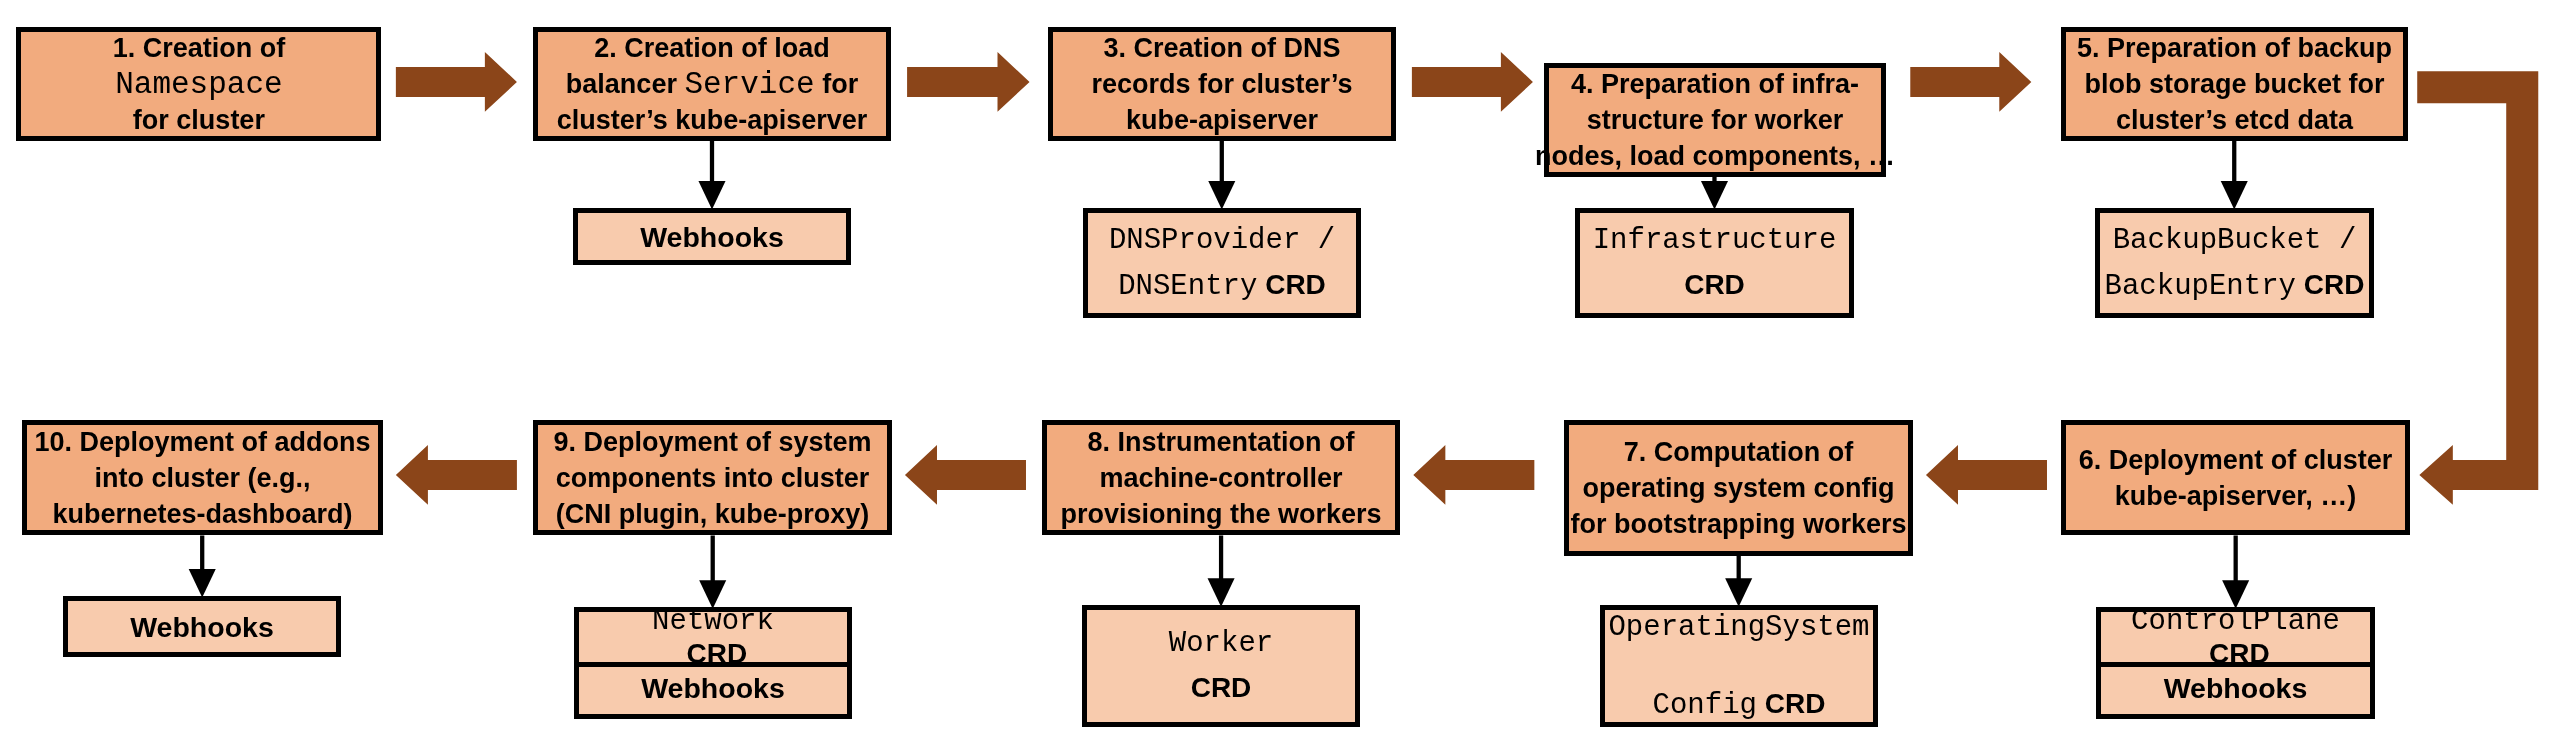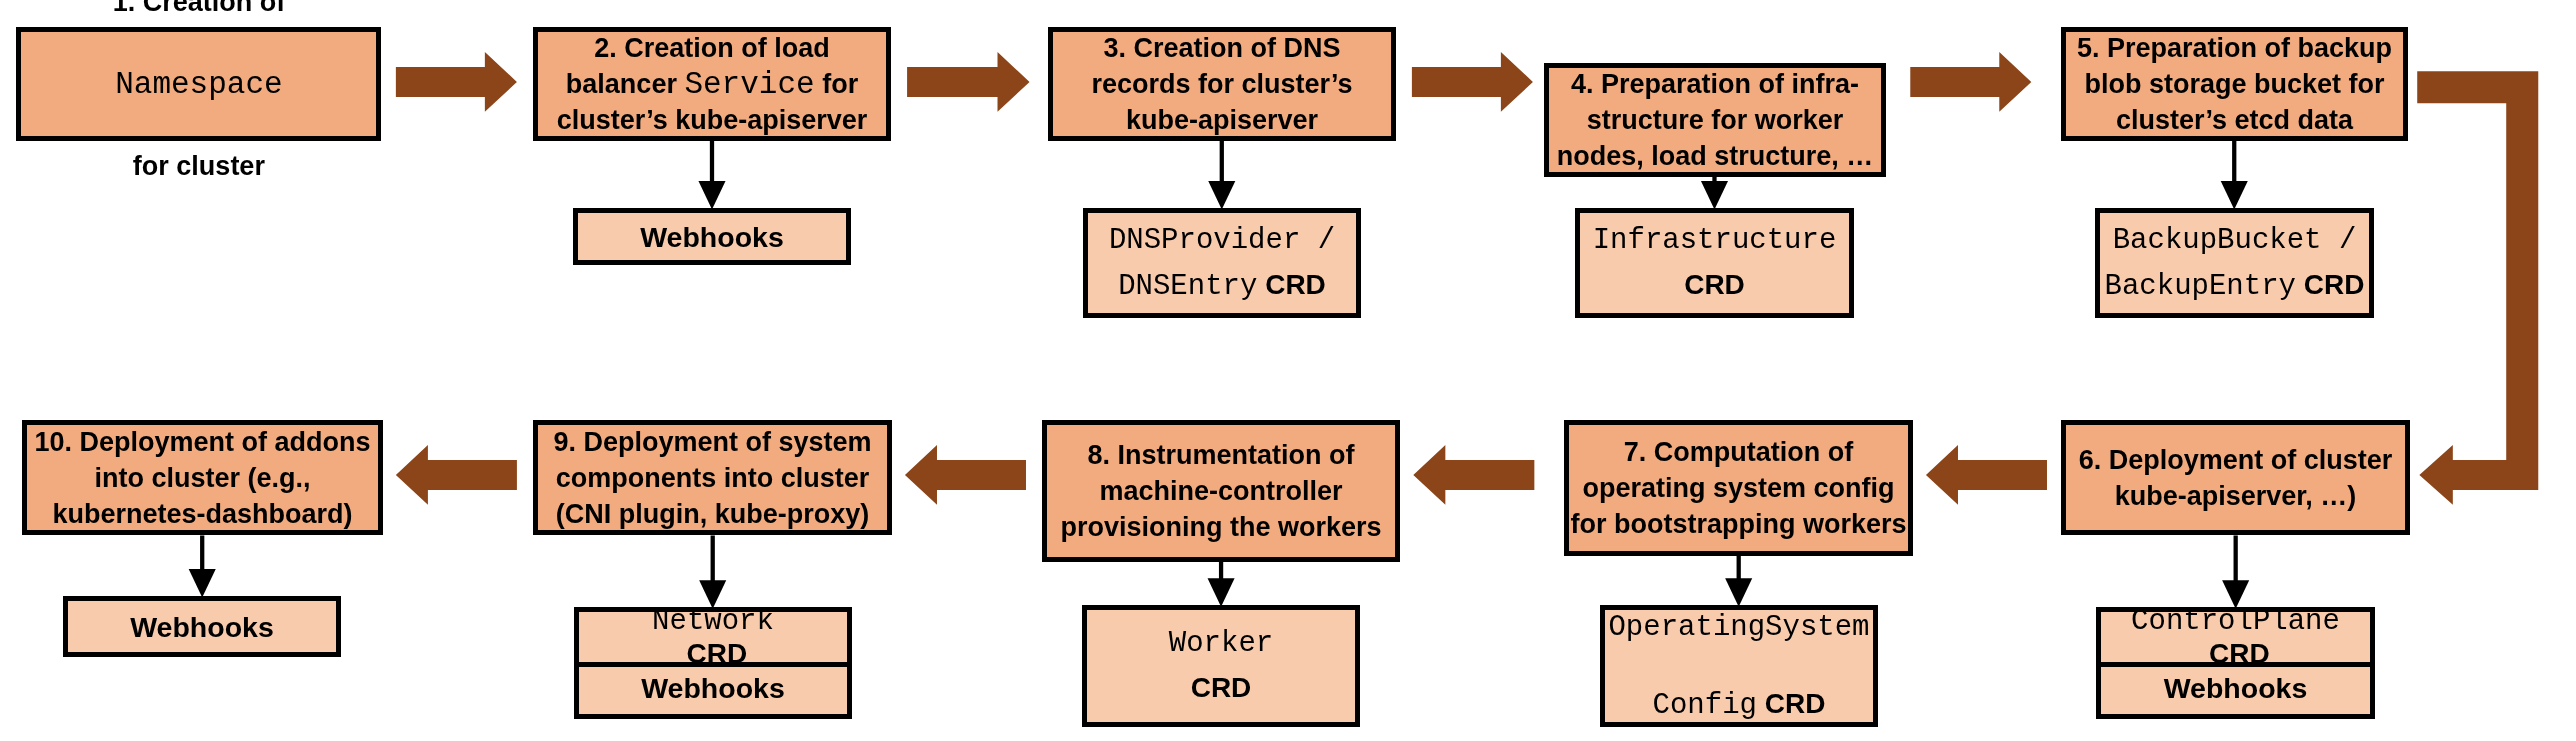--- a/index.html
+++ b/index.html
@@ -111,21 +111,21 @@
     <g fill="#000">
       <rect x="998" y="752" width="6" height="66"></rect>
         <polygon points="982,815 1020,815 1001,855"></polygon>
     </g>
     <g fill="#000">
       <rect x="281" y="752" width="6" height="50"></rect>
         <polygon points="265,799 303,799 284,839"></polygon>
     </g>
   </svg>
 
-  <div class="box main-box" style="left:16.4px;top:27px;width:365px;height:114px;gap:46px;">
+  <div class="box main-box" style="left:16.4px;top:27px;width:365px;height:114px;">
     <div class="ln"><span class="seg">1. Creation of</span></div>
     <div class="ln"><span class="seg mono">Namespace</span></div>
     <div class="ln"><span class="seg">for cluster</span></div>
   </div>
 
   <div class="box main-box" style="left:533px;top:27px;width:358px;height:114px;">
     <div class="ln"><span class="seg">2. Creation of load</span></div>
     <div class="ln">
       <span class="seg">balancer </span><span class="seg mono">Service</span><span class="seg"> for</span>
     </div>
@@ -134,21 +134,21 @@
 
   <div class="box main-box" style="left:1048px;top:27px;width:348px;height:114px;">
     <div class="ln"><span class="seg">3. Creation of DNS</span></div>
     <div class="ln"><span class="seg">records for cluster’s</span></div>
     <div class="ln"><span class="seg">kube-apiserver</span></div>
   </div>
 
   <div class="box main-box" style="left:1544px;top:27px;width:342px;height:114px;margin-top:36px;">
     <div class="ln"><span class="seg">4. Preparation of infra-</span></div>
     <div class="ln"><span class="seg">structure for worker</span></div>
-    <div class="ln"><span class="seg">nodes, load structure, …</span></div>
+    <div class="ln"><span class="seg">nodes, load components, …</span></div>
   </div>
 
   <div class="box main-box" style="left:2061px;top:27px;width:347px;height:114px;">
     <div class="ln"><span class="seg">5. Preparation of backup</span></div>
     <div class="ln"><span class="seg">blob storage bucket for</span></div>
     <div class="ln"><span class="seg">cluster’s etcd data</span></div>
   </div>
 
   <div class="box sub-box" style="left:573px;top:208px;width:278px;height:57px;">
     <div class="ln"><span class="seg sansb">Webhooks</span></div>
@@ -173,21 +173,21 @@
     <div class="ln"><span class="seg">6. Deployment of cluster</span></div>
     <div class="ln"><span class="seg">kube-apiserver, …)</span></div>
   </div>
 
   <div class="box main-box" style="left:1564px;top:420px;width:349px;height:136px;">
     <div class="ln"><span class="seg">7. Computation of</span></div>
     <div class="ln"><span class="seg">operating system config</span></div>
     <div class="ln"><span class="seg">for bootstrapping workers</span></div>
   </div>
 
-  <div class="box main-box" style="left:1042px;top:420px;width:358px;height:142px;">
+  <div class="box main-box" style="left:1042px;top:420px;width:358px;height:115px;">
     <div class="ln"><span class="seg">8. Instrumentation of</span></div>
     <div class="ln"><span class="seg">machine-controller</span></div>
     <div class="ln"><span class="seg">provisioning the workers</span></div>
   </div>
 
   <div class="box main-box" style="left:533px;top:420px;width:359px;height:115px;">
     <div class="ln"><span class="seg">9. Deployment of system</span></div>
     <div class="ln"><span class="seg">components into cluster</span></div>
     <div class="ln"><span class="seg">(CNI plugin, kube-proxy)</span></div>
   </div>

